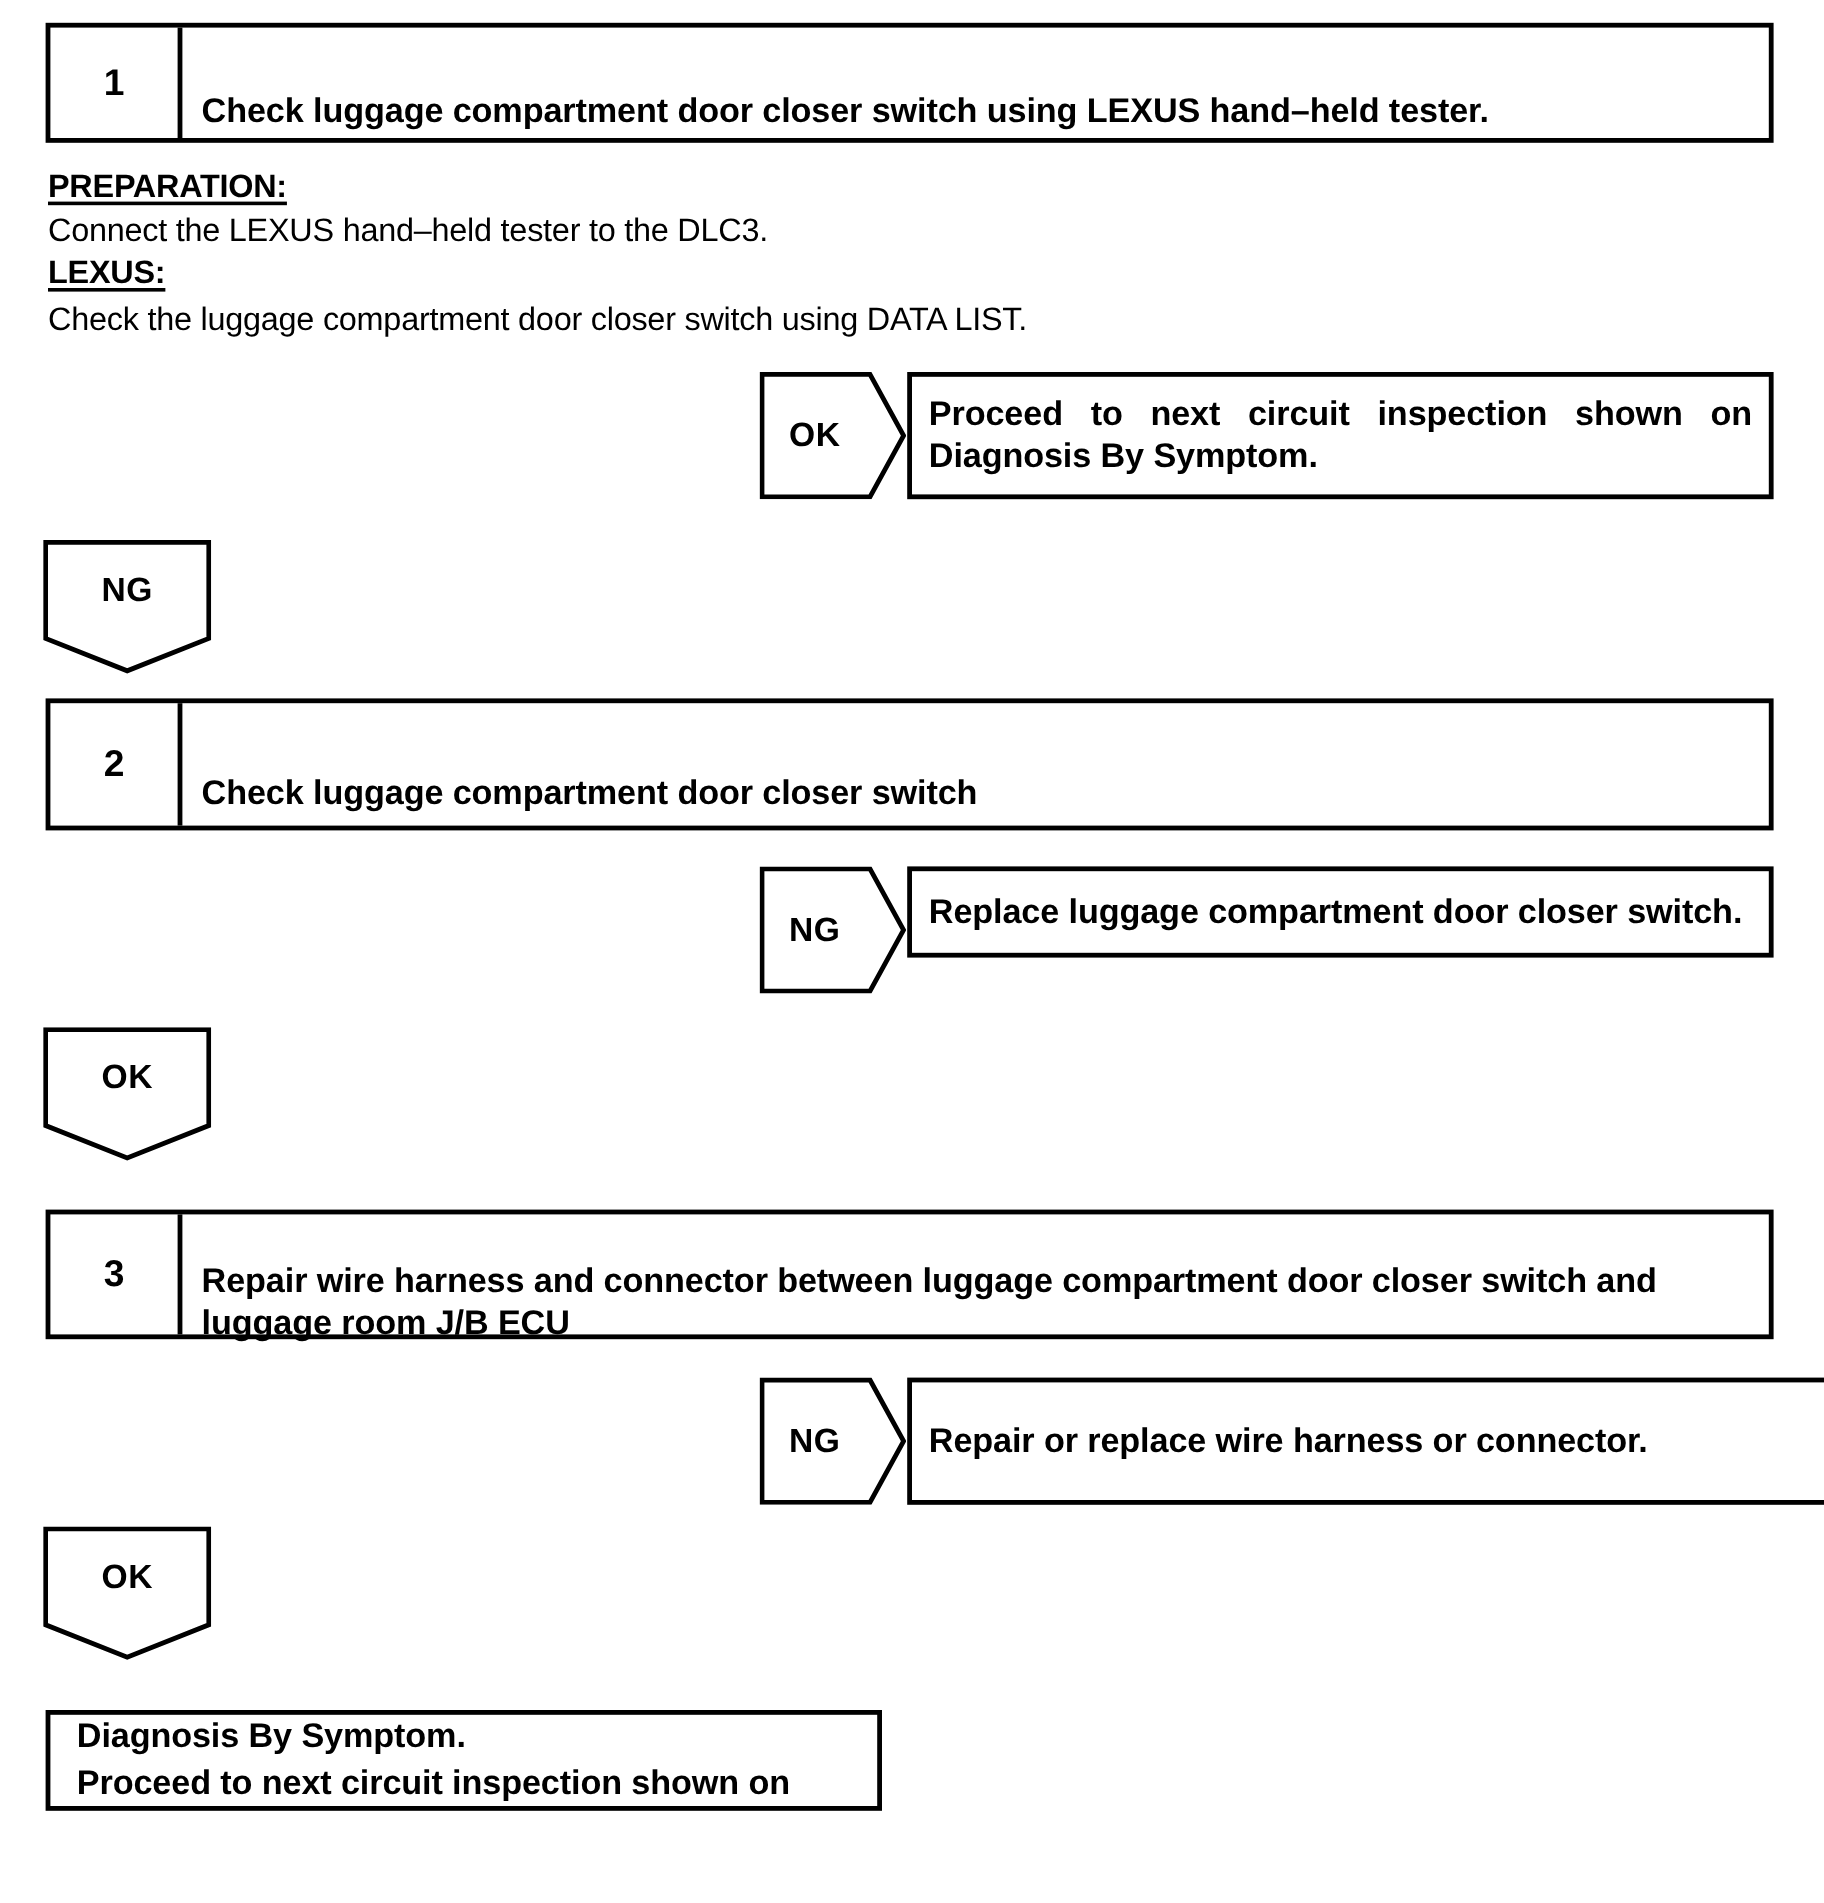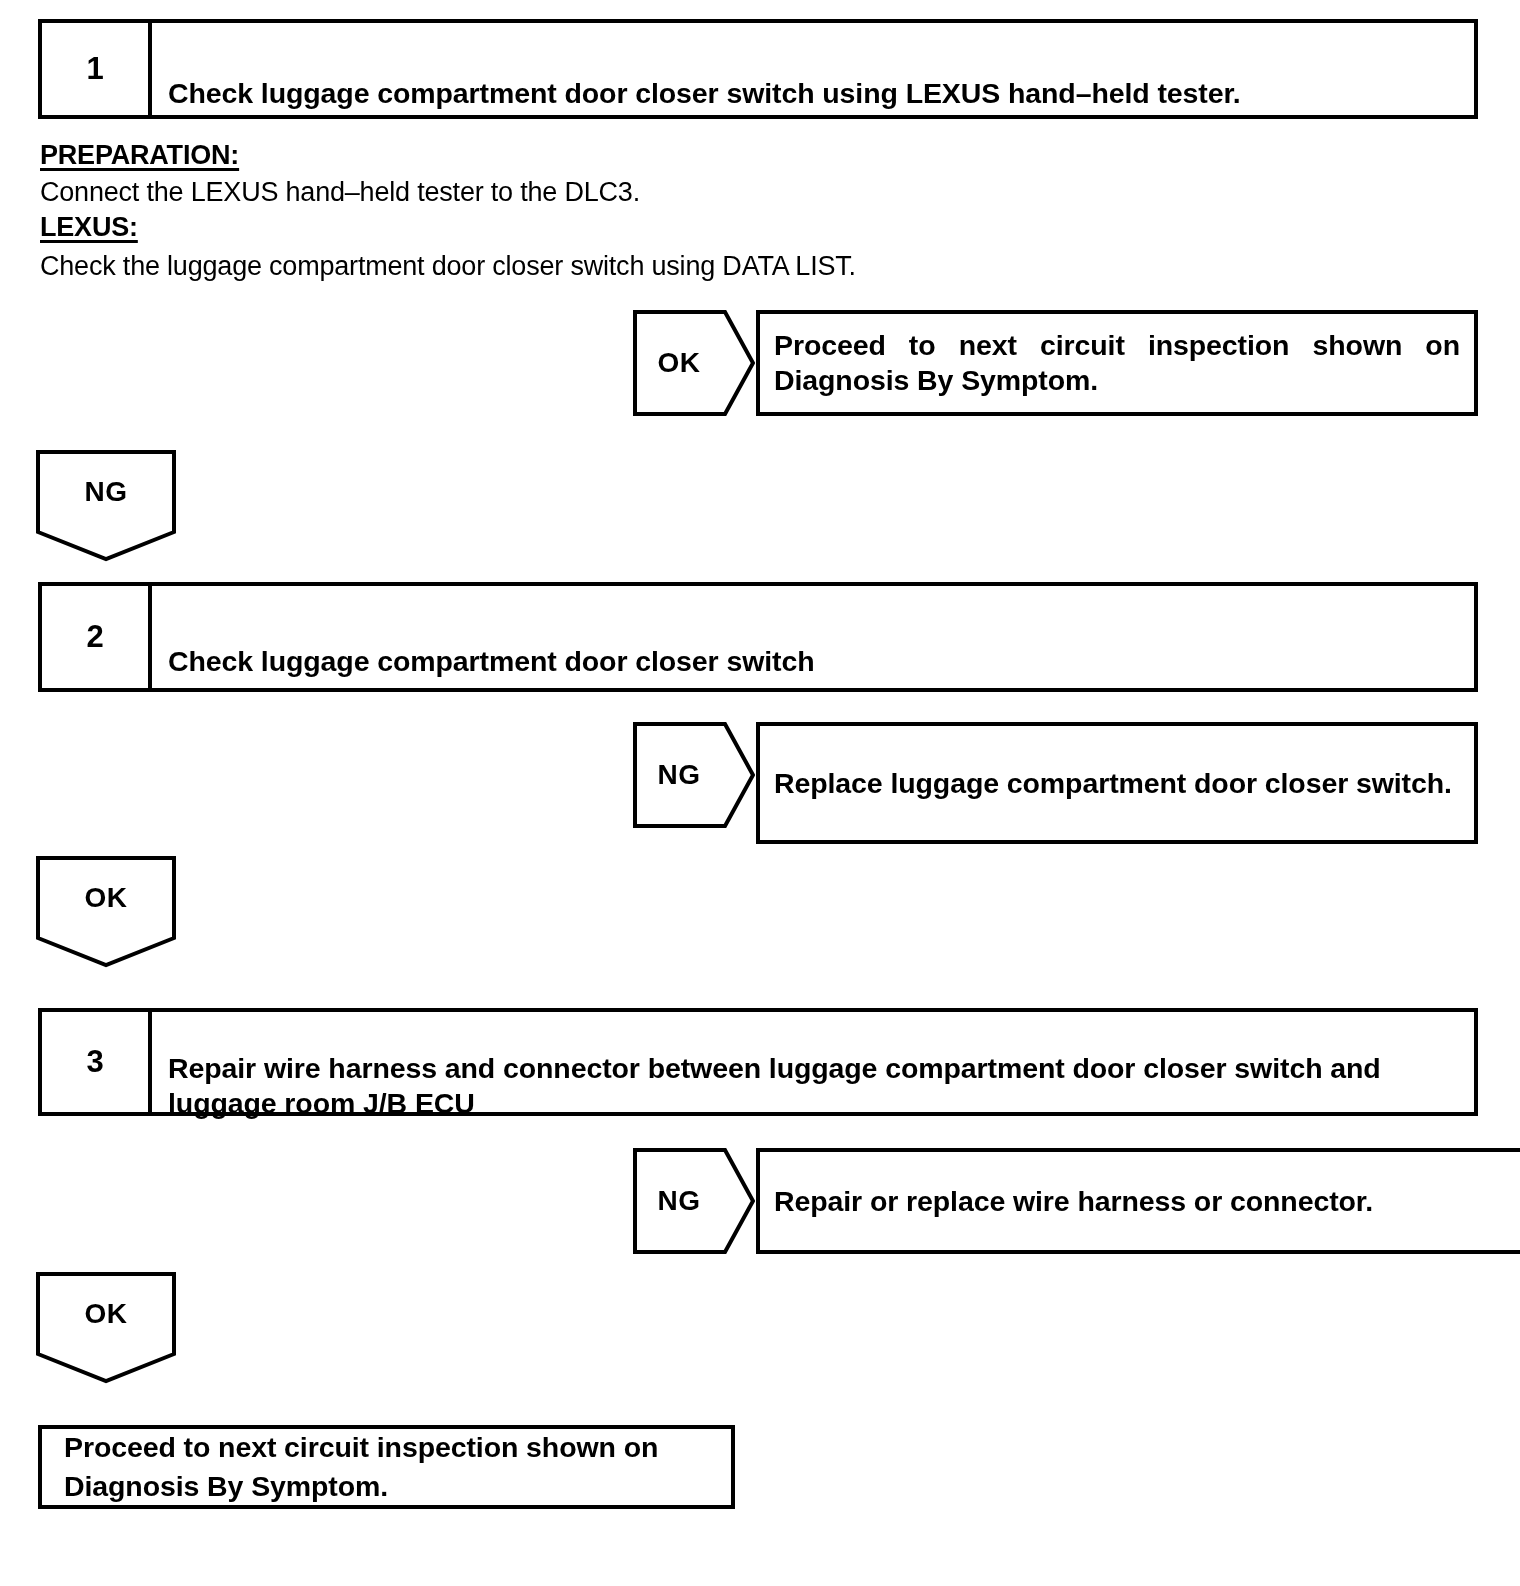--- a/index.html
+++ b/index.html
@@ -187,21 +187,21 @@
     <div class="step-title">Check luggage compartment door closer switch</div>
   </div>
 
   <div class="arrow-tag" style="left:633px; top:722px;">
     <svg width="122" height="106" viewBox="0 0 122 106">
       <path d="M2,2 L92,2 L120,53 L92,104 L2,104 Z" fill="#ffffff" stroke="#000000" stroke-width="4" stroke-linejoin="miter"></path>
     </svg>
     <div class="tag-label">NG</div>
   </div>
 
-  <div class="result-box justify" style="left:756px; top:722px; width:722px; height:122px;">
+  <div class="result-box justify" style="left:756px; top:722px; width:722px; height:76px;">
     <div class="rtext">Replace luggage compartment door closer switch.</div>
   </div>
 
   <div class="pentagon" style="left:36px; top:856px;">
     <svg width="140" height="112" viewBox="0 0 140 112">
       <path d="M2,2 L138,2 L138,82 L70,109 L2,82 Z" fill="#ffffff" stroke="#000000" stroke-width="4" stroke-linejoin="miter"></path>
     </svg>
     <div class="pent-label">OK</div>
   </div>
 
@@ -223,18 +223,18 @@
 
   <div class="pentagon" style="left:36px; top:1272px;">
     <svg width="140" height="112" viewBox="0 0 140 112">
       <path d="M2,2 L138,2 L138,82 L70,109 L2,82 Z" fill="#ffffff" stroke="#000000" stroke-width="4" stroke-linejoin="miter"></path>
     </svg>
     <div class="pent-label">OK</div>
   </div>
 
   <div class="final-box" style="left:38px; top:1425px; width:697px; height:84px;">
     <div class="ftext">
+      <div>Diagnosis By Symptom.</div>
       <div>Proceed to next circuit inspection shown on</div>
-      <div>Diagnosis By Symptom.</div>
     </div>
   </div>
 
 </div>
 
 </body></html>

